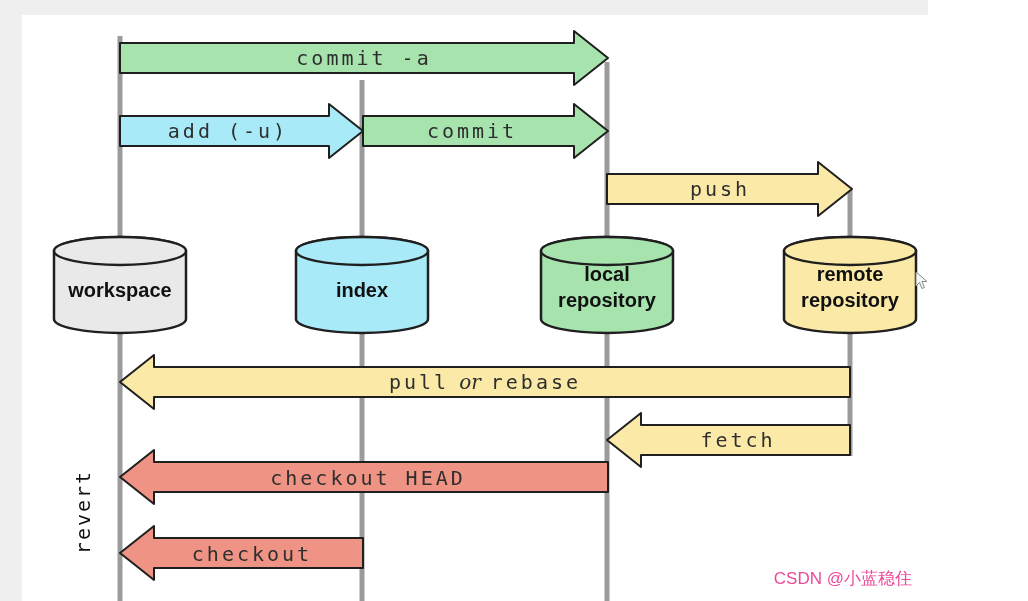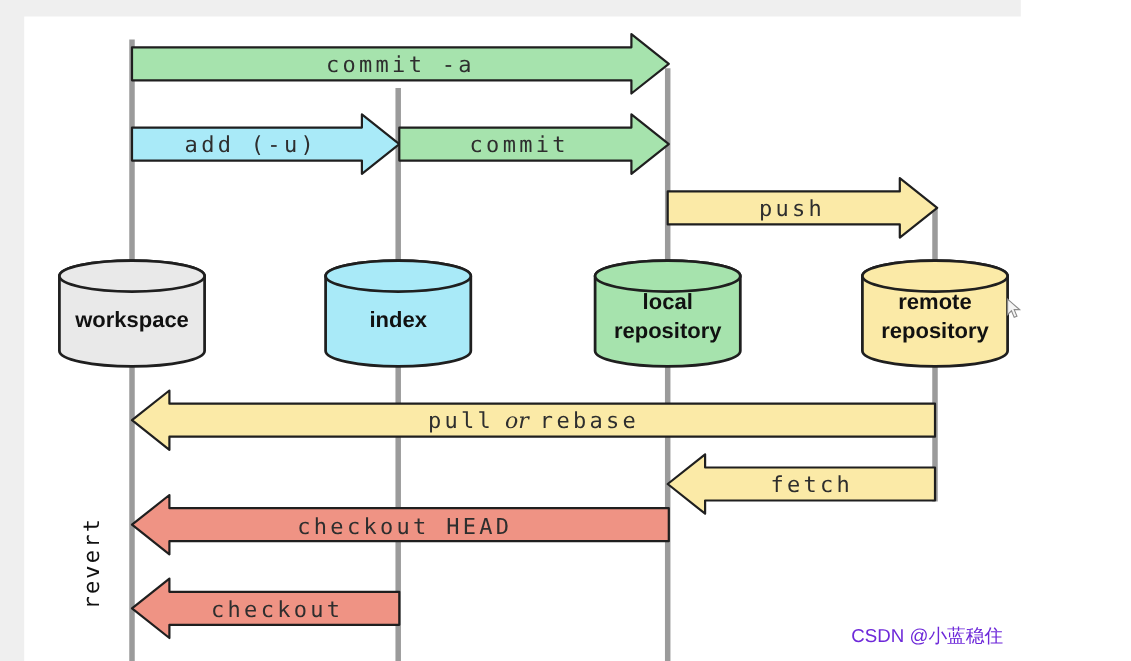--- a/index.html
+++ b/index.html
@@ -39,21 +39,21 @@
     font-family:"DejaVu Sans Mono",monospace;
     font-size:20px;
     letter-spacing:2px;
     fill:#111111;
   }
   .watermark{
     position:absolute;
     right:16px;top:567px;
     font-family:"Liberation Sans",sans-serif;
     font-size:17px;
-    color:#6d28d9;
+    color:#ec4899;
     white-space:nowrap;
   }
 </style>
 </head>
 <body>
 
 <div class="page">
 
   <div class="top-margin"></div>
   <div class="left-margin"></div>

